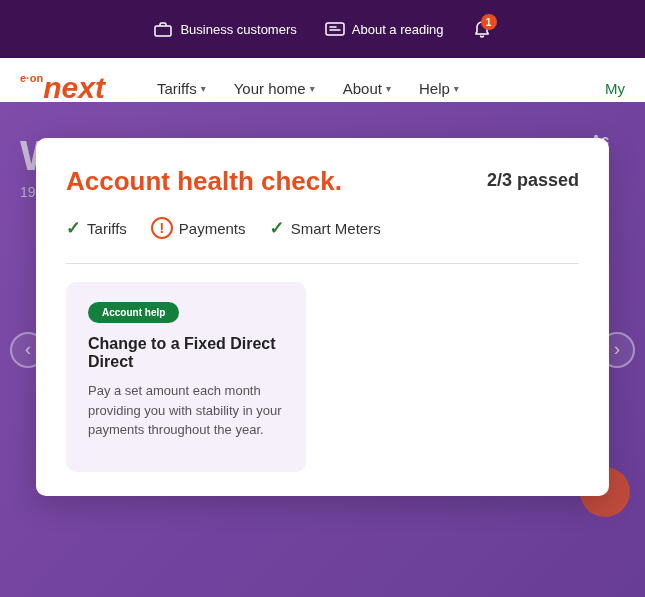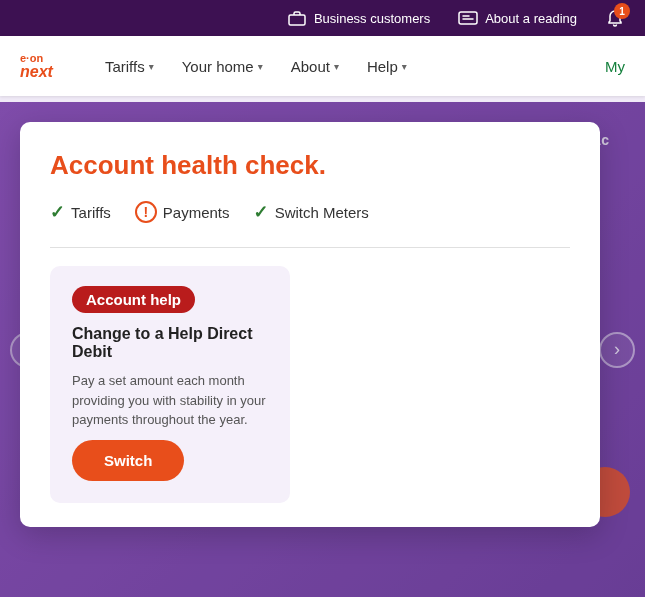--- a/index.html
+++ b/index.html
@@ -8,24 +8,24 @@
       width: 645px;
       height: 597px;
       overflow: hidden;
       position: relative;
       background: #f0eaf7;
     }
 
     
     .top-bar {
       background: #3d1152;
-      height: 36px;
-      display: flex;
-      align-items: center;
-      justify-content: flex-end;
+      height: 58px;
+      display: flex;
+      align-items: center;
+      justify-content: center;
       padding: 0 20px;
       gap: 28px;
     }
     .top-bar-item {
       display: flex;
       align-items: center;
       gap: 7px;
       color: #fff;
       font-size: 13px;
       cursor: pointer;
@@ -62,31 +62,31 @@
       background: #fff;
       height: 60px;
       display: flex;
       align-items: center;
       padding: 0 20px;
       box-shadow: 0 1px 3px rgba(0,0,0,0.1);
       position: relative;
     }
     .logo {
       display: flex;
-      flex-direction: column;
+      flex-direction: row;
       line-height: 1;
       margin-right: 40px;
     }
     .logo-eon {
       font-size: 11px;
       color: #e84e1b;
       font-weight: bold;
     }
     .logo-next {
-      font-size: 16px;
+      font-size: 30px;
       color: #e84e1b;
       font-weight: bold;
       font-style: italic;
     }
     .nav-items {
       display: flex;
       align-items: center;
       gap: 4px;
       flex: 1;
     }
@@ -146,21 +146,21 @@
     .modal-overlay {
       position: absolute;
       top: 102px;
       left: 0;
       right: 0;
       bottom: 0;
       background: rgba(100, 70, 140, 0.3);
       display: flex;
       align-items: flex-start;
       justify-content: flex-start;
-      padding: 20px;
+      padding: 36px;
     }
 
     
     .health-card {
       background: #fff;
       border-radius: 10px;
       padding: 28px 30px 24px;
       width: 580px;
       box-shadow: 0 8px 30px rgba(0,0,0,0.2);
     }
@@ -214,23 +214,23 @@
     }
 
     
     .suggestion-card {
       background: #f5f0fa;
       border-radius: 10px;
       padding: 20px 22px 22px;
       width: 240px;
     }
     .suggestion-tag {
-      background: #b91c1c;
-      color: #fff;
-      font-size: 15px;
+      background: #15803d;
+      color: #fff;
+      font-size: 10px;
       padding: 5px 14px;
       border-radius: 20px;
       display: inline-block;
       margin-bottom: 12px;
       font-weight: 600;
     }
     .suggestion-title {
       font-size: 16px;
       font-weight: bold;
       color: #222;
@@ -383,39 +383,39 @@
       <span>issued.</span>
     </div>
   </div>
 </div>
 
 <div class="modal-overlay">
   <div class="health-card">
 
     <div class="health-header">
       <div class="health-title">Account health check.</div>
+      <div class="health-score">2/3 passed</div>
     </div>
 
     <div class="health-checks">
       <div class="check-item">
         <span class="check-green">✓</span>
         <span>Tariffs</span>
       </div>
       <div class="check-item">
         <div class="check-warning">!</div>
         <span>Payments</span>
       </div>
       <div class="check-item">
         <span class="check-green">✓</span>
-        <span>Switch Meters</span>
+        <span>Smart Meters</span>
       </div>
     </div>
 
     <div class="divider"></div>
 
     <div class="suggestion-card">
       <div class="suggestion-tag">Account help</div>
-      <div class="suggestion-title">Change to a Help Direct Debit</div>
+      <div class="suggestion-title">Change to a Fixed Direct Direct</div>
       <div class="suggestion-desc">Pay a set amount each month providing you with stability in your payments throughout the year.</div>
-      <button class="switch-btn">Switch</button>
     </div>
   </div>
 </div>
 
 </body></html>

